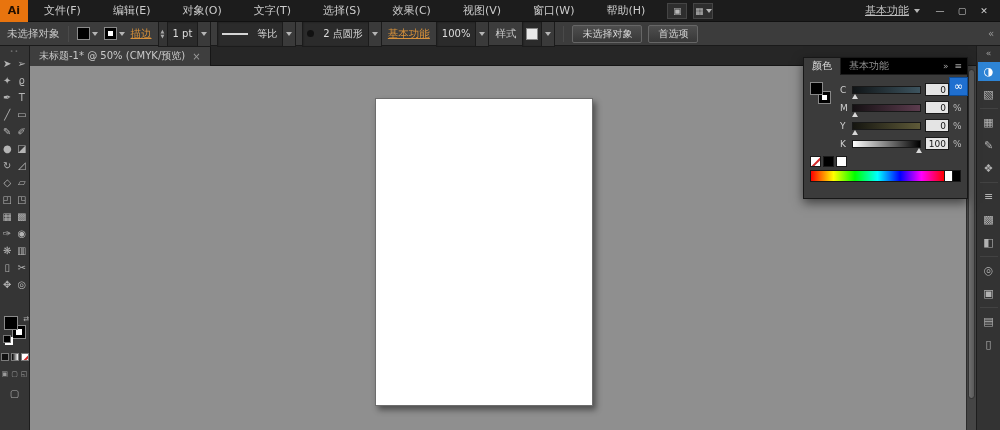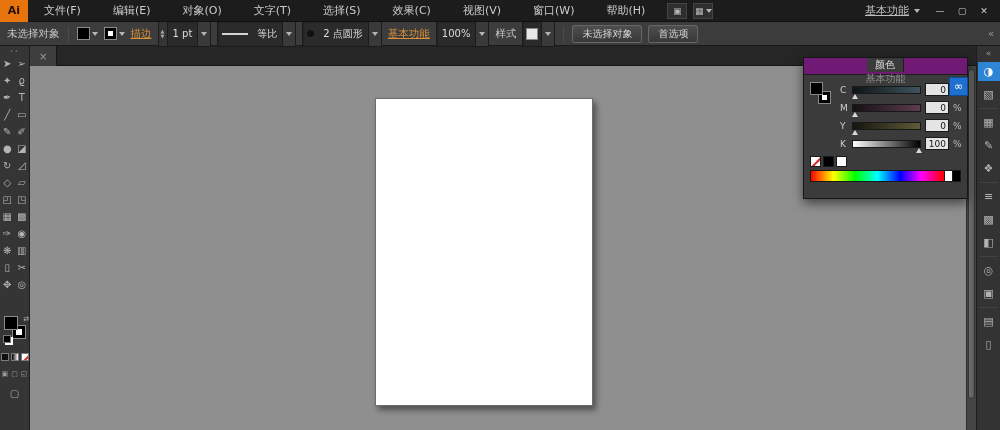--- a/index.html
+++ b/index.html
@@ -66,21 +66,21 @@
 
   
   .dock { position:absolute; top:46px; right:0; width:24px; height:384px; background:#333333; border-left:1px solid #1d1d1d; display:flex; flex-direction:column; align-items:center; z-index:30; }
   .dock-expand { height:14px; color:#9f9f9f; font-size:9px; display:flex; align-items:center; }
   .dock-icon { width:22px; height:19px; margin:2px 0; display:flex; align-items:center; justify-content:center; color:#b2b2b2; font-size:11px; }
   .dock-icon.active { background:#2e84d5; color:#fff; }
   .dock-sep { width:18px; height:1px; background:#262626; border-bottom:1px solid #424242; margin:2px 0; }
 
   
   .color-panel { position:absolute; left:803px; top:57px; width:165px; height:142px; background:#3b3b3b; border:1px solid #171717; box-shadow:0 4px 10px rgba(0,0,0,.55); z-index:35; font-size:10px; }
-  .cp-header { height:17px; background:#701a75; border-bottom:1px solid #1c1c1c; display:flex; align-items:center;flex-direction:column; }
+  .cp-header { height:17px; background:#000000; border-bottom:1px solid #1c1c1c; display:flex; align-items:center; }
   .cp-tab { padding:0 8px; height:17px; display:flex; align-items:center; color:#8f8f8f; }
   .cp-tab.active { background:#3b3b3b; color:#dedede; border-right:1px solid #1c1c1c; }
   .cp-hdr-icons { margin-left:auto; display:flex; gap:6px; padding-right:5px; color:#a2a2a2; font-size:9px; }
   .cp-body { display:flex; padding:7px 6px 0 6px; gap:6px; }
   .cp-fs { position:relative; width:24px; height:26px; flex:none; }
   .cp-fs-stroke { position:absolute; left:8px; top:9px; width:13px; height:13px; background:#fff; box-shadow:inset 0 0 0 3px #000, inset 0 0 0 4px #fff; border:1px solid #888; }
   .cp-fs-fill { position:absolute; left:0; top:0; width:13px; height:13px; background:#000; border:1px solid #888; }
   .sliders { flex:1; display:flex; flex-direction:column; gap:3px; }
   .srow { display:flex; align-items:center; gap:4px; height:15px; }
   .slabel { width:8px; color:#cfcfcf; font-size:9px; }
@@ -191,20 +191,21 @@
         </div>
     </div>
     <div class="sep"></div>
     <div class="cbtn">未选择对象</div>
     <div class="cbtn">首选项</div>
     <div class="cb-overflow">«</div>
   </div>
 
   <div class="tabbar">
     <div class="doc-tab">
+      <span>未标题-1* @ 50% (CMYK/预览)</span>
       <span class="tab-close">×</span>
     </div>
   </div>
 
   <div class="toolbar">
     <div class="tb-grip">∙∙</div>
     <div class="tools">
       <div class="tool">
           <span>➤</span>
         </div>

